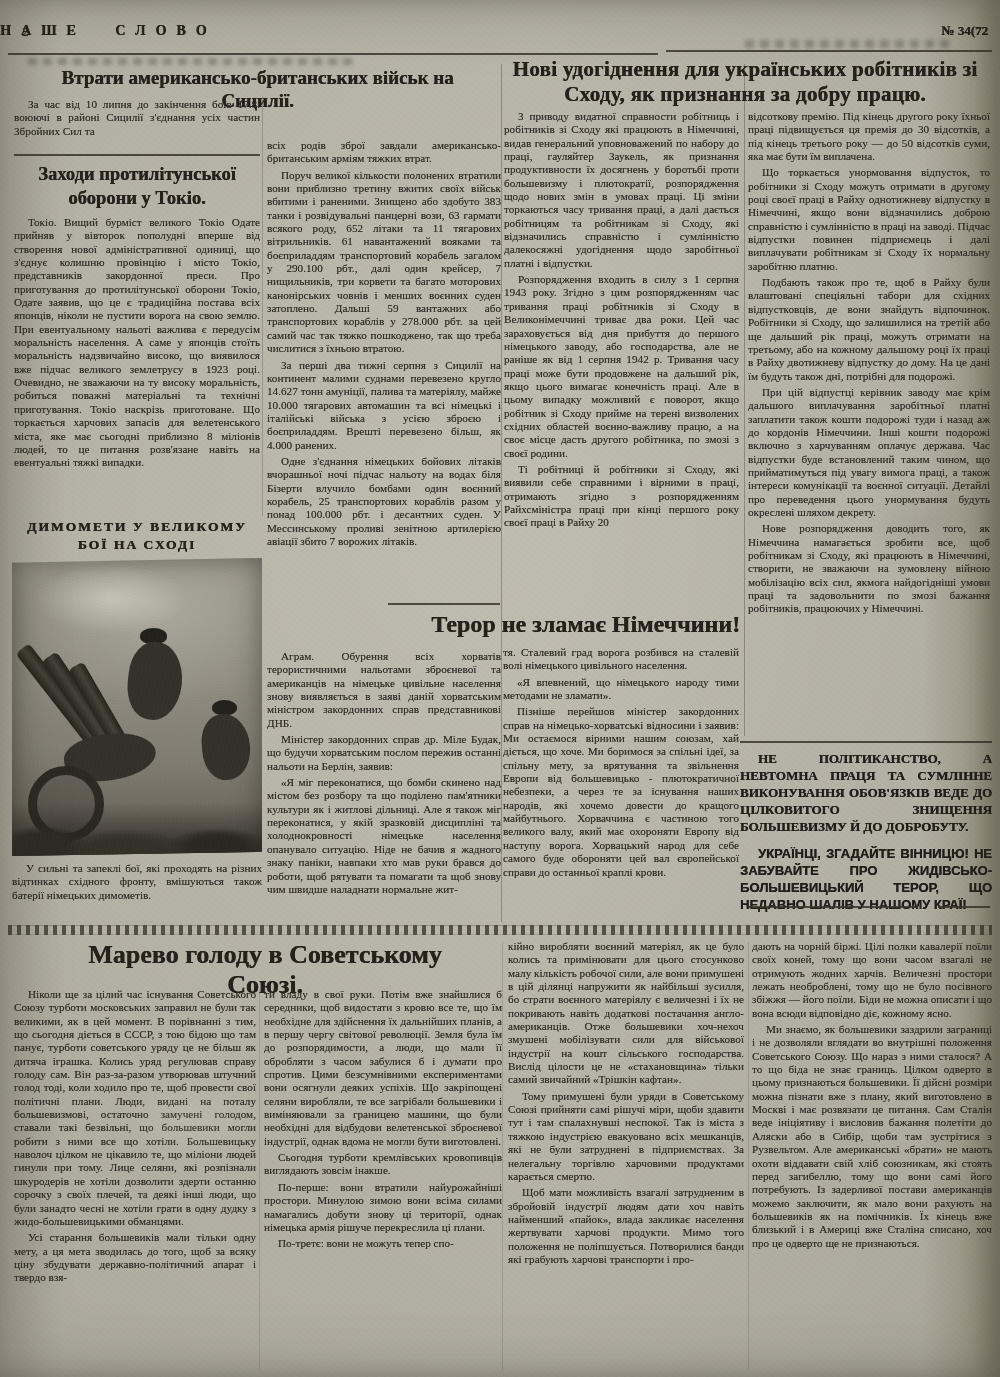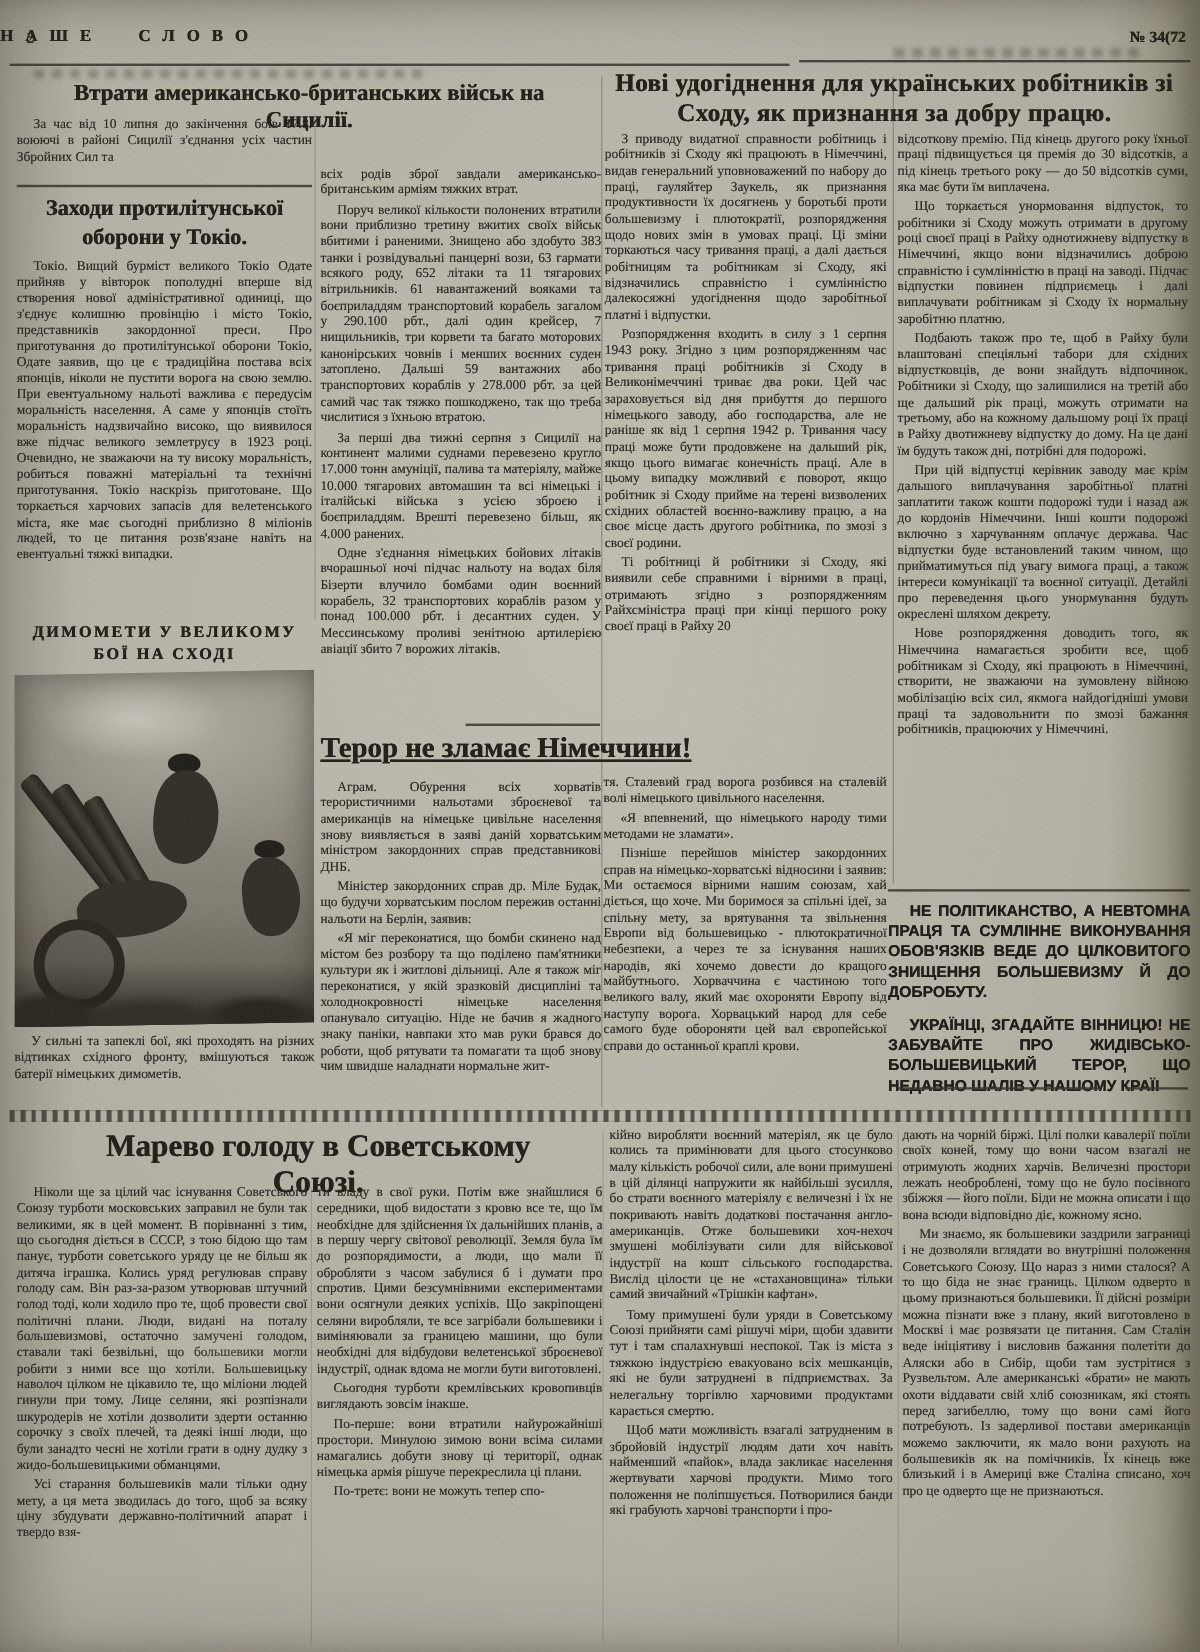--- a/index.html
+++ b/index.html
@@ -66,22 +66,22 @@
     <div class="abs smudge" style="left:745px;top:40px;width:210px;height:8px;"></div>
   </header>
 
   <section>
     <h1 class="abs headline" style="left:25px;top:66px;width:465px;margin:0;text-align:center;font-size:19px;line-height:23px;">Втрати американсько-британських військ на Сицилії.</h1>
     <p class="abs bt" style="left:14px;top:98px;width:246px;">За час від 10 липня до закінчення боїв 17.8. воюючі в районі Сицилії з'єднання усіх частин Збройних Сил та</p>
     <div class="abs rule" style="left:14px;top:154px;width:246px;height:2px;"></div>
     <div class="abs" style="left:267px;top:94px;width:234px;margin-top:45px;">
       <p class="bt ni">всіх родів зброї завдали американсько-британським арміям тяжких втрат.</p>
       <p class="bt">Поруч великої кількости полонених втратили вони приблизно третину вжитих своїх військ вбитими і раненими. Знищено або здобуто 383 танки і розвідувальні панцерні вози, 63 гармати всякого роду, 652 літаки та 11 тягарових вітрильників. 61 навантажений вояками та боєприладдям транспортовий корабель загалом у 290.100 рбт., далі один крейсер, 7 нищильників, три корвети та багато моторових канонірських човнів і менших воєнних суден затоплено. Дальші 59 вантажних або транспортових кораблів у 278.000 рбт. за цей самий час так тяжко пошкоджено, так що треба числитися з їхньою втратою.</p>
-      <p class="bt">За перші два тижні серпня з Сицилії на континент малими суднами перевезено кругло 17.000 тонн амуніції, палива та матеріялу, майже 10.000 тягарових автомашин та всі німецькі і італійські війська з усією зброєю і боєприладдям. Врешті перевезено більш, як 4.000 ранених.</p>
-      <p class="bt">Одне з'єднання німецьких бойових літаків вчорашньої ночі підчас нальоту на водах біля Бізерти влучило бомбами один воєнний корабель, 32 транспортових кораблів разом у понад 100.000 рбт. і десантних суден. У Мессинському проливі зенітною артилерією авіації збито 7 ворожих літаків.</p>
+      <p class="bt">За перші два тижні серпня з Сицилії на континент малими суднами перевезено кругло 14.627 тонн амуніції, палива та матеріялу, майже 10.000 тягарових автомашин та всі німецькі і італійські війська з усією зброєю і боєприладдям. Врешті перевезено більш, як 4.000 ранених.</p>
+      <p class="bt">Одне з'єднання німецьких бойових літаків вчорашньої ночі підчас нальоту на водах біля Бізерти влучило бомбами один воєнний корабель, 25 транспортових кораблів разом у понад 100.000 рбт. і десантних суден. У Мессинському проливі зенітною артилерією авіації збито 7 ворожих літаків.</p>
     </div>
     <div class="abs rule" style="left:388px;top:603px;width:112px;height:2px;"></div>
   </section>
 
   <section>
     <h2 class="abs headline" style="left:14px;top:162px;width:246px;margin:0;text-align:center;font-size:18.5px;line-height:24px;">Заходи протилітунської оборони у Токіо.</h2>
     <p class="abs bt" style="left:14px;top:216px;width:246px;">Токіо. Вищий бурміст великого Токіо Одате прийняв у вівторок пополудні вперше від створення нової адміністративної одиниці, що з'єднує колишню провінцію і місто Токіо, представників закордонної преси. Про приготування до протилітунської оборони Токіо, Одате заявив, що це є традиційна постава всіх японців, ніколи не пустити ворога на свою землю. При евентуальному нальоті важлива є передусім моральність населення. А саме у японців стоїть моральність надзвичайно високо, що виявилося вже підчас великого землетрусу в 1923 році. Очевидно, не зважаючи на ту високу моральність, робиться поважні матеріальні та технічні приготування. Токіо наскрізь приготоване. Що торкається харчових запасів для велетенського міста, яке має сьогодні приблизно 8 міліонів людей, то це питання розв'язане навіть на евентуальні тяжкі випадки.</p>
   </section>
 
   <section>
@@ -113,37 +113,37 @@
     <div class="abs" style="left:748px;top:110px;width:242px;">
       <p class="bt ni">відсоткову премію. Під кінець другого року їхньої праці підвищується ця премія до 30 відсотків, а під кінець третього року — до 50 відсотків суми, яка має бути їм виплачена.</p>
       <p class="bt">Що торкається унормовання відпусток, то робітники зі Сходу можуть отримати в другому році своєї праці в Райху однотижневу відпустку в Німеччині, якщо вони відзначились доброю справністю і сумлінністю в праці на заводі. Підчас відпустки повинен підприємець і далі виплачувати робітникам зі Сходу їх нормальну заробітню платню.</p>
       <p class="bt">Подбають також про те, щоб в Райху були влаштовані спеціяльні табори для східних відпустковців, де вони знайдуть відпочинок. Робітники зі Сходу, що залишилися на третій або ще дальший рік праці, можуть отримати на третьому, або на кожному дальшому році їх праці в Райху двотижневу відпустку до дому. На це дані їм будуть також дні, потрібні для подорожі.</p>
       <p class="bt">При цій відпустці керівник заводу має крім дальшого виплачування заробітньої платні заплатити також кошти подорожі туди і назад аж до кордонів Німеччини. Інші кошти подорожі включно з харчуванням оплачує держава. Час відпустки буде встановлений таким чином, що прийматимуться під увагу вимога праці, а також інтереси комунікації та воєнної ситуації. Детайлі про переведення цього унормування будуть окреслені шляхом декрету.</p>
       <p class="bt">Нове розпорядження доводить того, як Німеччина намагається зробити все, щоб робітникам зі Сходу, які працюють в Німеччині, створити, не зважаючи на зумовлену війною мобілізацію всіх сил, якмога найдогідніші умови праці та задовольнити по змозі бажання робітників, працюючих у Німеччині.</p>
     </div>
   </section>
 
   <section>
-    <h1 class="abs headline" style="left:267px;top:610px;width:473px;margin:0;text-align:left;font-size:24px;line-height:28px;text-decoration:underline;">Терор не зламає Німеччини!</h1>
+    <h1 class="abs headline" style="left:267px;top:610px;width:473px;margin:0;text-align:right;font-size:24px;line-height:28px;">Терор не зламає Німеччини!</h1>
     <div class="abs" style="left:267px;top:650px;width:234px;">
       <p class="bt">Аграм. Обурення всіх хорватів терористичними нальотами зброєневої та американців на німецьке цивільне населення знову виявляється в заяві даній хорватським міністром закордонних справ представникові ДНБ.</p>
       <p class="bt">Міністер закордонних справ др. Міле Будак, що будучи хорватським послом пережив останні нальоти на Берлін, заявив:</p>
       <p class="bt">«Я міг переконатися, що бомби скинено над містом без розбору та що поділено пам'ятники культури як і житлові дільниці. Але я також міг переконатися, у якій зразковій дисципліні та холоднокровності німецьке населення опанувало ситуацію. Ніде не бачив я жадного знаку паніки, навпаки хто мав руки брався до роботи, щоб рятувати та помагати та щоб знову чим швидше наладнати нормальне жит-</p>
     </div>
     <div class="abs" style="left:503px;top:646px;width:236px;">
       <p class="bt ni">тя. Сталевий град ворога розбився на сталевій волі німецького цивільного населення.</p>
       <p class="bt">«Я впевнений, що німецького народу тими методами не зламати».</p>
       <p class="bt">Пізніше перейшов міністер закордонних справ на німецько-хорватські відносини і заявив: Ми остаємося вірними нашим союзам, хай діється, що хоче. Ми боримося за спільні ідеї, за спільну мету, за врятування та звільнення Европи від большевицько - плютократичної небезпеки, а через те за існування наших народів, які хочемо довести до кращого майбутнього. Хорваччина є частиною того великого валу, який має охороняти Европу від наступу ворога. Хорвацький народ для себе самого буде обороняти цей вал європейської справи до останньої краплі крови.</p>
     </div>
   </section>
 
   <section>
     <div class="abs rule" style="left:740px;top:741px;width:252px;height:2px;"></div>
     <div class="abs" style="left:740px;top:750px;width:252px;font-family:'Liberation Sans',sans-serif;font-weight:bold;color:#221f1a;text-shadow:.3px 0 #221f1a;">
-      <p style="margin:0 0 10px 0;font-size:13px;line-height:17px;text-align:justify;text-indent:18px;">НЕ ПОЛІТИКАНСТВО, А НЕВТОМНА ПРАЦЯ ТА СУМЛІННЕ ВИКОНУВАННЯ ОБОВ'ЯЗКІВ ВЕДЕ ДО ЦІЛКОВИТОГО ЗНИЩЕННЯ БОЛЬШЕВИЗМУ Й ДО ДОБРОБУТУ.</p>
+      <p style="margin:0 0 10px 0;font-size:13px;line-height:17px;text-align:justify;text-indent:18px;font-family:Liberation Serif, serif;">НЕ ПОЛІТИКАНСТВО, А НЕВТОМНА ПРАЦЯ ТА СУМЛІННЕ ВИКОНУВАННЯ ОБОВ'ЯЗКІВ ВЕДЕ ДО ЦІЛКОВИТОГО ЗНИЩЕННЯ БОЛЬШЕВИЗМУ Й ДО ДОБРОБУТУ.</p>
       <p style="margin:0;font-size:13px;line-height:17px;text-align:justify;text-indent:18px;">УКРАЇНЦІ, ЗГАДАЙТЕ ВІННИЦЮ! НЕ ЗАБУВАЙТЕ ПРО ЖИДІВСЬКО-БОЛЬШЕВИЦЬКИЙ ТЕРОР, ЩО НЕДАВНО ШАЛІВ У НАШОМУ КРАЇ!</p>
     </div>
     <div class="abs rule" style="left:748px;top:906px;width:170px;height:2px;"></div>
     <div class="abs rule" style="left:938px;top:906px;width:52px;height:2px;"></div>
   </section>
 
   <div class="abs ornament" style="left:8px;top:925px;width:984px;"></div>
 
   <section>
     <h1 class="abs headline" style="left:50px;top:940px;width:430px;margin:0;text-align:center;font-size:26px;line-height:30px;">Марево голоду в Советському Союзі.</h1>

